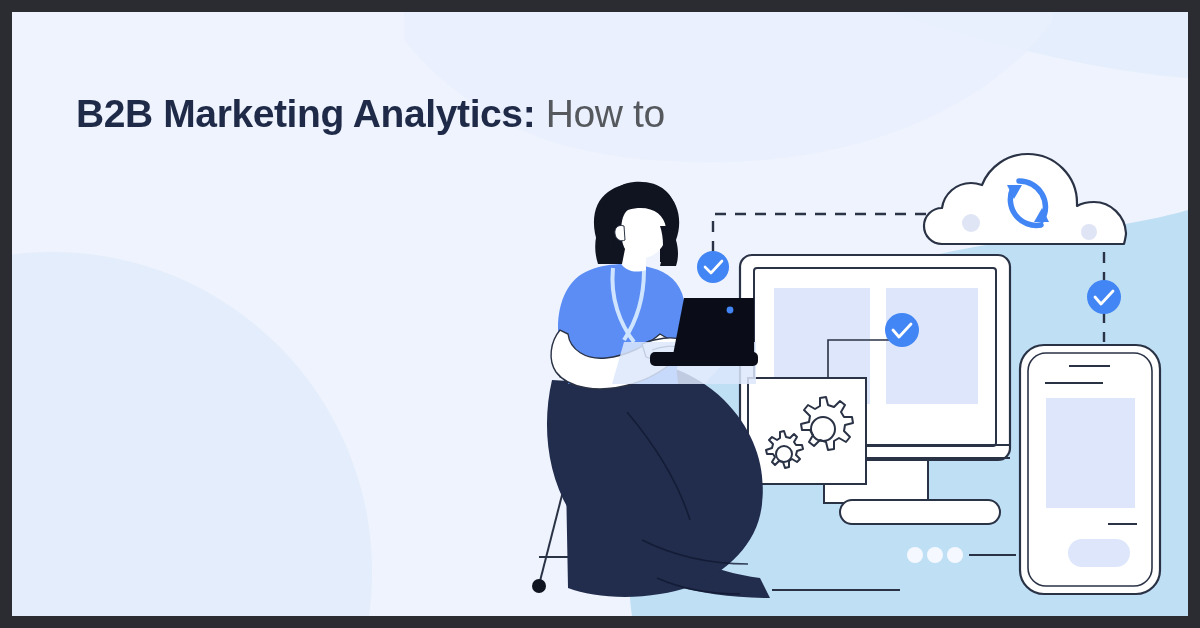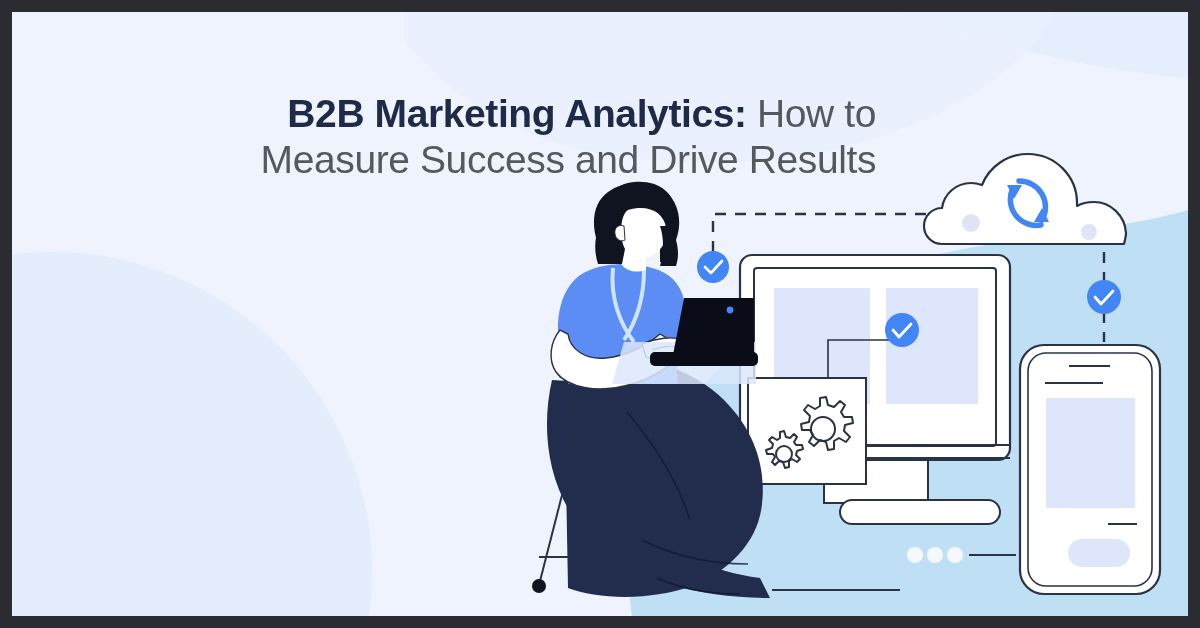--- a/index.html
+++ b/index.html
@@ -16,21 +16,20 @@
   }
 
   #banner {
     position: relative;
     width: 1200px;
     height: 628px;
     box-sizing: border-box;
     border: 12px solid #2b2b32;
     background: #eef3fd;
     overflow: hidden;
-    text-align: right;
   }
 
   #canvas-wrap {
     position: absolute;
     inset: 0;
     overflow: hidden;
   }
 
   #art {
     position: absolute;
@@ -254,16 +253,15 @@
 
       </g>
     </svg>
 
   </div>
 
   <h1 id="headline">
     <span class="line">
       <span class="tl-strong">B2B Marketing Analytics:</span><span class="tl-light"> How to</span>
     </span>
-    <span class="line tl-light">Measure Success and Drive Results</span>
   </h1>
 
 </div>
 
 </body></html>

